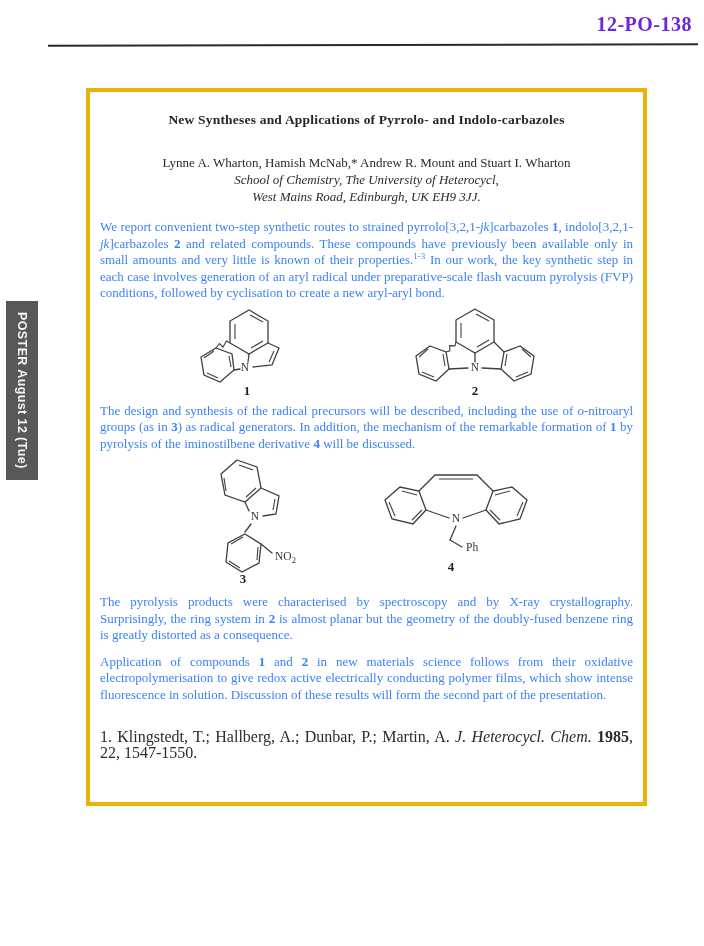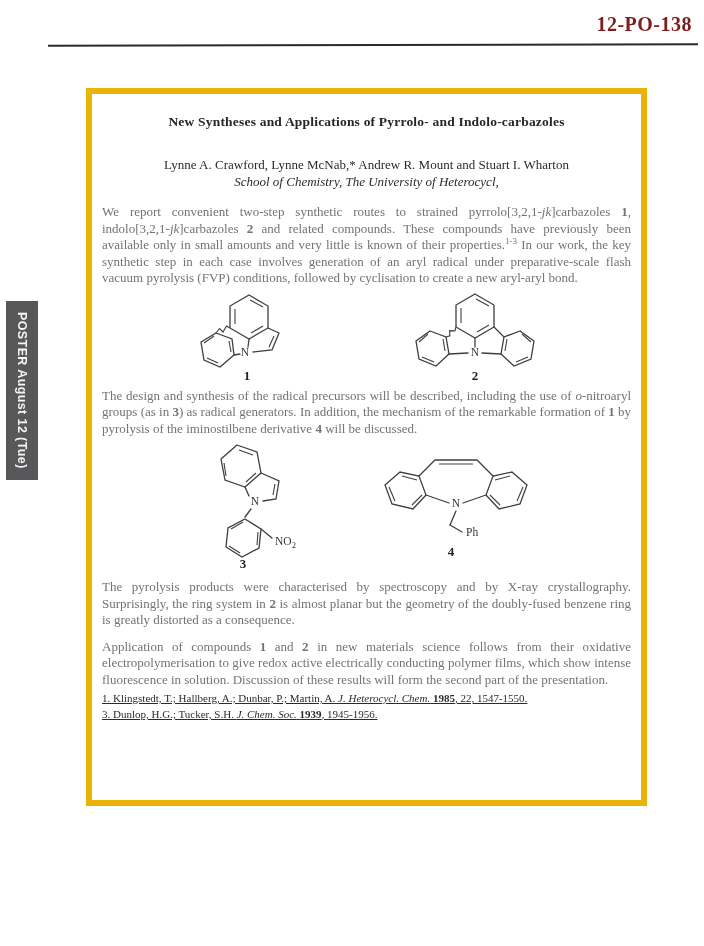--- a/index.html
+++ b/index.html
@@ -5,79 +5,80 @@
   html,body{margin:0;padding:0;}
   body{
     width:704px;height:946px;position:relative;overflow:hidden;
     background:#ffffff;
     font-family:"Liberation Serif", serif;
     color:#2b2b2b;
     -webkit-font-smoothing:antialiased;
   }
   .page-code{
     position:absolute;top:13px;right:12px;
-    font-weight:bold;font-size:20px;letter-spacing:0.5px;color:#7f1d1d;
+    font-weight:bold;font-size:20px;letter-spacing:0.5px;color:#6d28d9;
   }
   .top-rule{
     position:absolute;top:44px;left:48px;width:650px;height:2px;
     background:#2a2a2a;transform:rotate(-0.15deg);
   }
   .poster-tab{
     position:absolute;left:6px;top:301px;width:32px;height:179px;
     display:flex;align-items:center;justify-content:center;
     font-family:"Liberation Sans", sans-serif;
     font-weight:bold;font-size:12.5px;letter-spacing:0.4px;
     writing-mode:vertical-rl;
   }
   .abstract-box{
     position:absolute;left:86px;top:88px;width:561px;height:718px;
-    border:6px solid #eab308;box-sizing:border-box;
+    border:4px solid #eab308;box-sizing:border-box;
     padding:14px 10px 8px 10px;overflow:hidden;
     background:#ffffff;
   }
   .abs-title{
     margin-top:6px;text-align:center;font-weight:bold;font-size:13.5px;
     letter-spacing:0.2px;color:#262626;
   }
   .authors-block{margin-top:26px;text-align:center;line-height:17px;font-size:13px;}
   .affil{font-style:italic;}
   .para{
     margin-top:14px;font-size:13px;line-height:16.5px;
-    text-align:justify;color:#737373;
+    text-align:justify;color:#3b82f6;
   }
   .para sup{font-size:9px;line-height:0;}
   .struct-row{
     display:flex;justify-content:center;align-items:flex-end;
     gap:66px;margin-top:2px;
   }
   .struct-row svg{display:block;}
   svg .bond{stroke:#3f3f3f;stroke-width:1.3;fill:none;stroke-linecap:round;}
   svg .dbl{stroke:#3f3f3f;stroke-width:1.1;fill:none;}
   svg .squig{stroke:#3f3f3f;stroke-width:1.1;fill:none;}
   svg text{fill:#333;font-family:"Liberation Serif",serif;font-size:11.5px;}
   svg text.cnum{font-weight:bold;font-size:13px;fill:#222;}
-  .refs{margin-top:2px;font-size:11px;line-height:16px;text-align:justify;text-decoration:underline;}
+  .refs{margin-top:26px;font-size:16px;line-height:16px;text-align:justify;}
   .refs .ref{margin:0;}
   .c4wrap{margin-bottom:8px;}
 </style>
 </head>
 <body>
 
 <div class="page-code">12-PO-138</div>
 <div class="top-rule"></div>
 
 <div class="poster-tab" style="background-color: rgb(88, 88, 90); color: rgb(244, 244, 244);">POSTER August 12 (Tue)</div>
 
 <div class="abstract-box">
 
   <div class="abs-title">New Syntheses and Applications of Pyrrolo- and Indolo-carbazoles</div>
 
   <div class="authors-block">
-    <div>Lynne A. Crawford, Lynne McNab,* Andrew R. Mount and Stuart I. Wharton</div>
+    <div>Lynne A. Wharton, Hamish McNab,* Andrew R. Mount and Stuart I. Wharton</div>
     <div class="affil">School of Chemistry, The University of Heterocycl,</div>
+    <div class="affil">West Mains Road, Edinburgh, UK EH9 3JJ.</div>
   </div>
 
   <div class="para"><span>We report convenient two-step synthetic routes to strained pyrrolo[3,2,1-</span><span style="font-style: italic;">jk</span><span>]carbazoles </span><span style="font-weight: bold;">1</span><span>, indolo[3,2,1-</span><span style="font-style: italic;">jk</span><span>]carbazoles </span><span style="font-weight: bold;">2</span><span> and related compounds.  These compounds have previously been available only in small amounts and very little is known of their properties.</span><sup>1-3</sup><span>  In our work, the key synthetic step in each case involves generation of an aryl radical under preparative-scale flash vacuum pyrolysis (FVP) conditions, followed by cyclisation to create a new aryl-aryl bond.</span></div>
 
   <div class="struct-row">
 
     <svg width="150" height="95" viewBox="0 0 150 95">
       <g>
         <path class="bond" d="M75,6 L94,17 L94,39 L75,50 L56,39 L56,17 Z"></path>
         <path class="dbl" d="M76,11 L89,18"></path>
@@ -193,16 +194,15 @@
       <text x="80" y="113" text-anchor="middle" class="cnum">4</text>
     </svg>
   </div>
 
   <div class="para" style="margin-top:8px;"><span>The pyrolysis products were characterised by spectroscopy and by X-ray crystallography.  Surprisingly, the ring system in </span><span style="font-weight: bold;">2</span><span> is almost planar but the geometry of the doubly-fused benzene ring is greatly distorted as a consequence.</span></div>
 
   <div class="para" style="margin-top:10px;"><span>Application of compounds </span><span style="font-weight: bold;">1</span><span> and </span><span style="font-weight: bold;">2</span><span> in new materials science follows from their oxidative electropolymerisation to give redox active electrically conducting polymer films, which show intense fluorescence in solution.  Discussion of these results will form the second part of the presentation.</span></div>
 
   <div class="refs">
     <div class="ref"><span>1. Klingstedt, T.; Hallberg, A.; Dunbar, P.; Martin, A. </span><span style="font-style: italic;">J. Heterocycl. Chem.</span><span> </span><span style="font-weight: bold;">1985</span><span>, 22, 1547-1550.</span></div>
-    <div class="ref"><span>3. Dunlop, H.G.; Tucker, S.H. </span><span style="font-style: italic;">J. Chem. Soc.</span><span> </span><span style="font-weight: bold;">1939</span><span>, 1945-1956.</span></div>
   </div>
 
 </div>
 
 </body></html>

